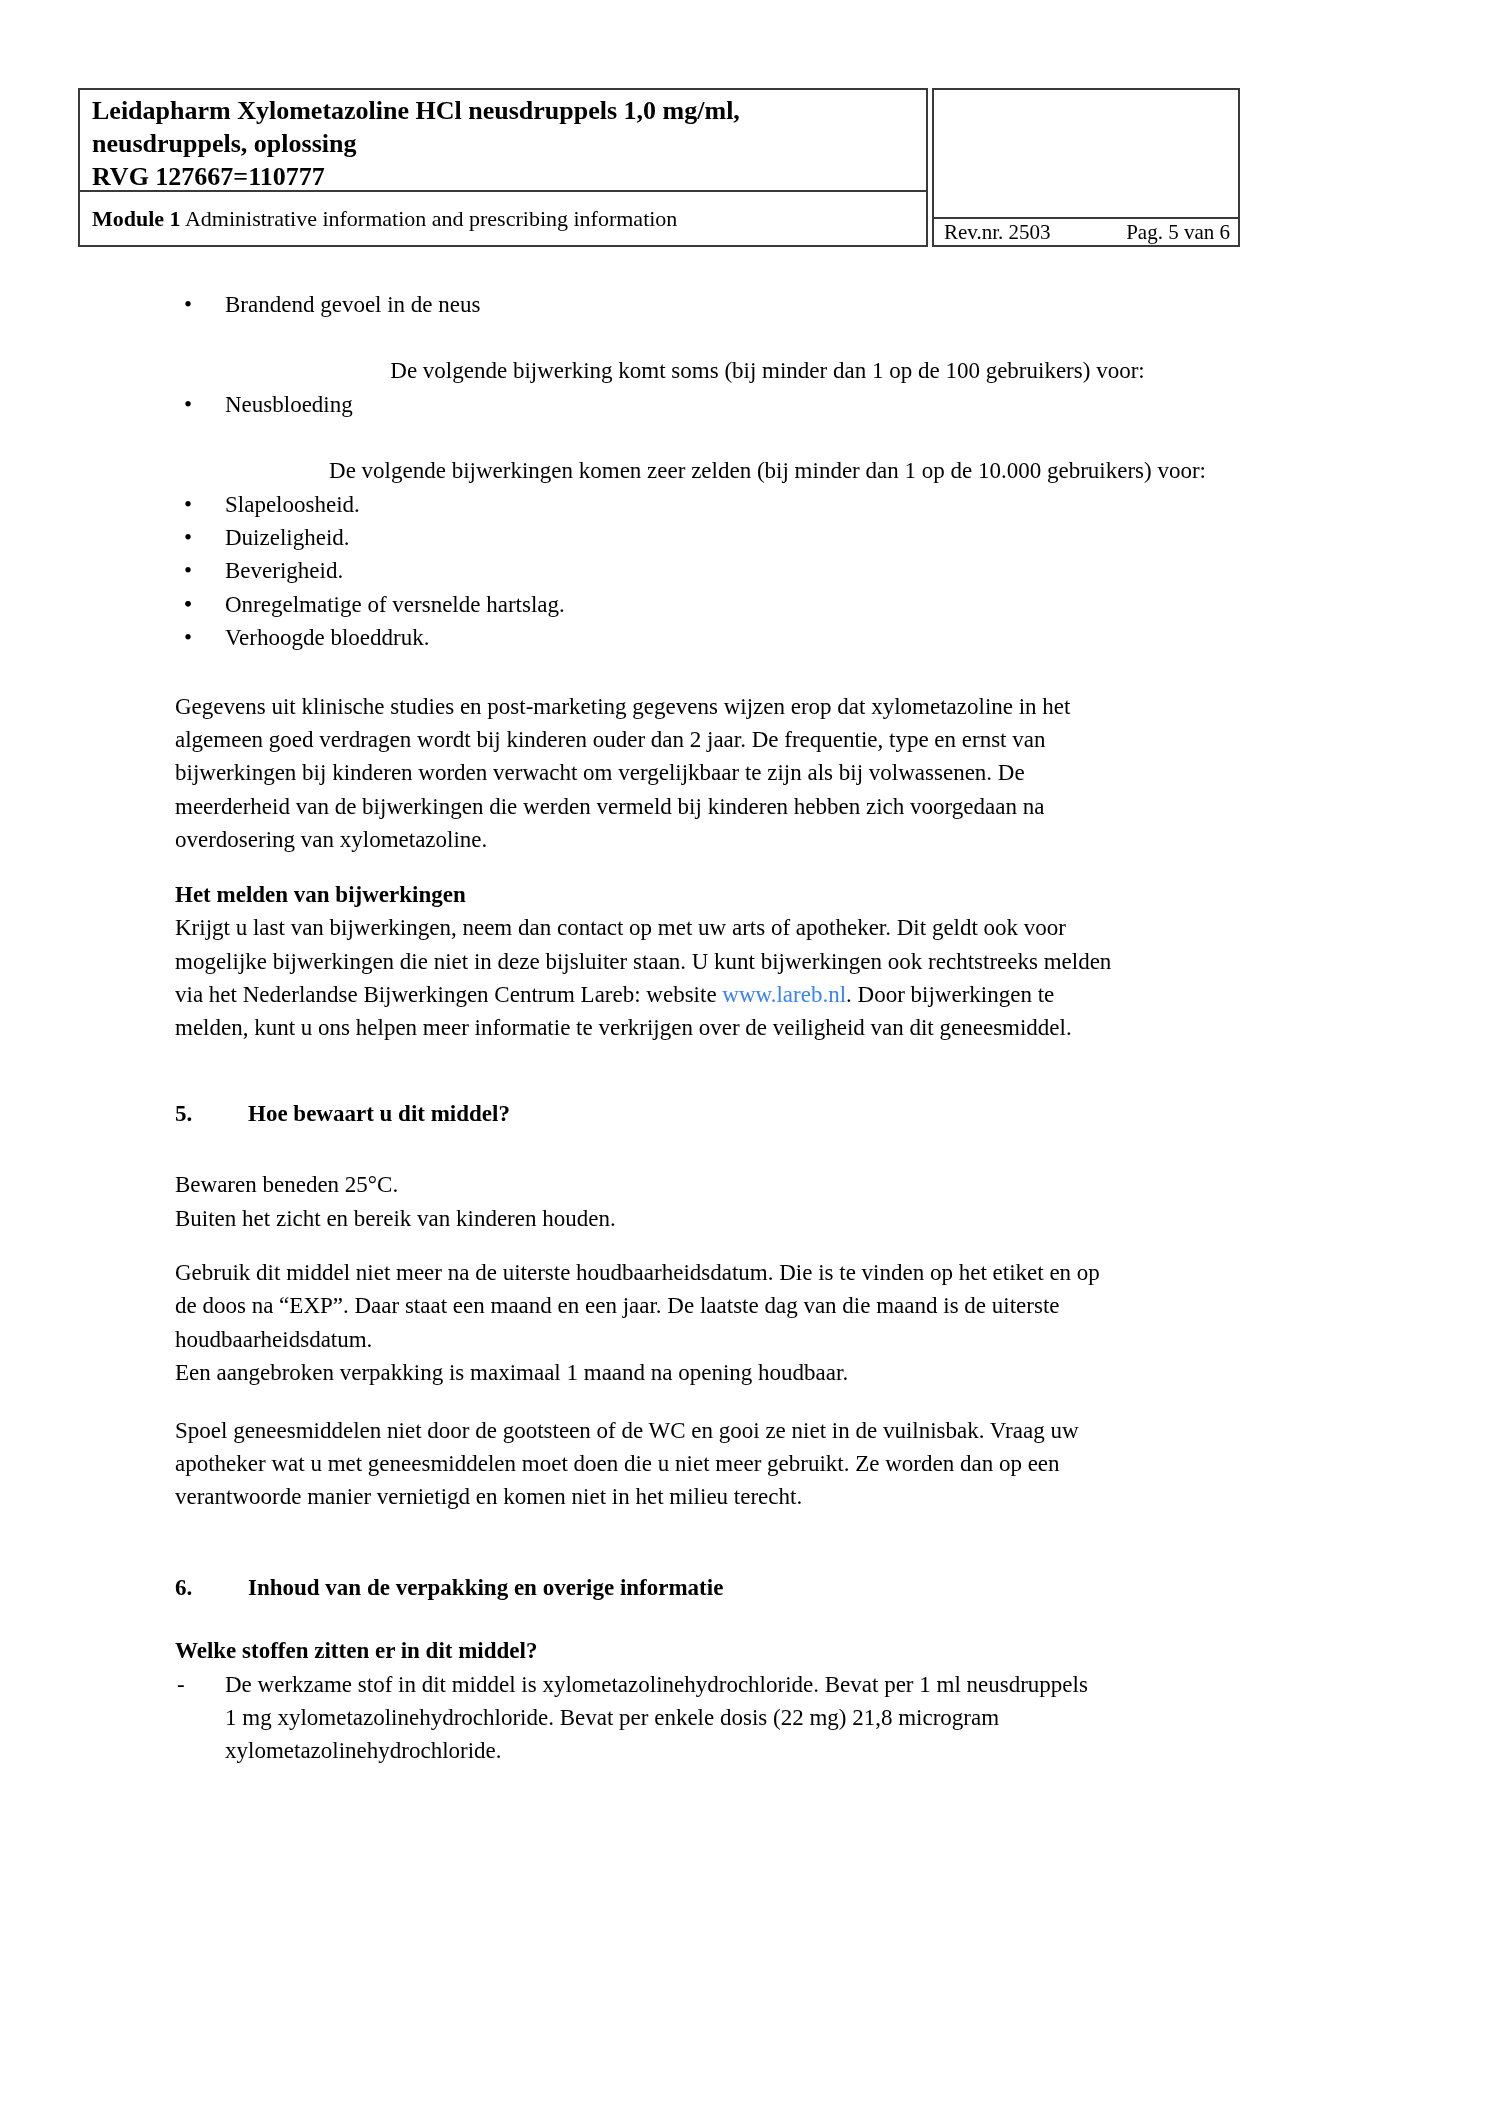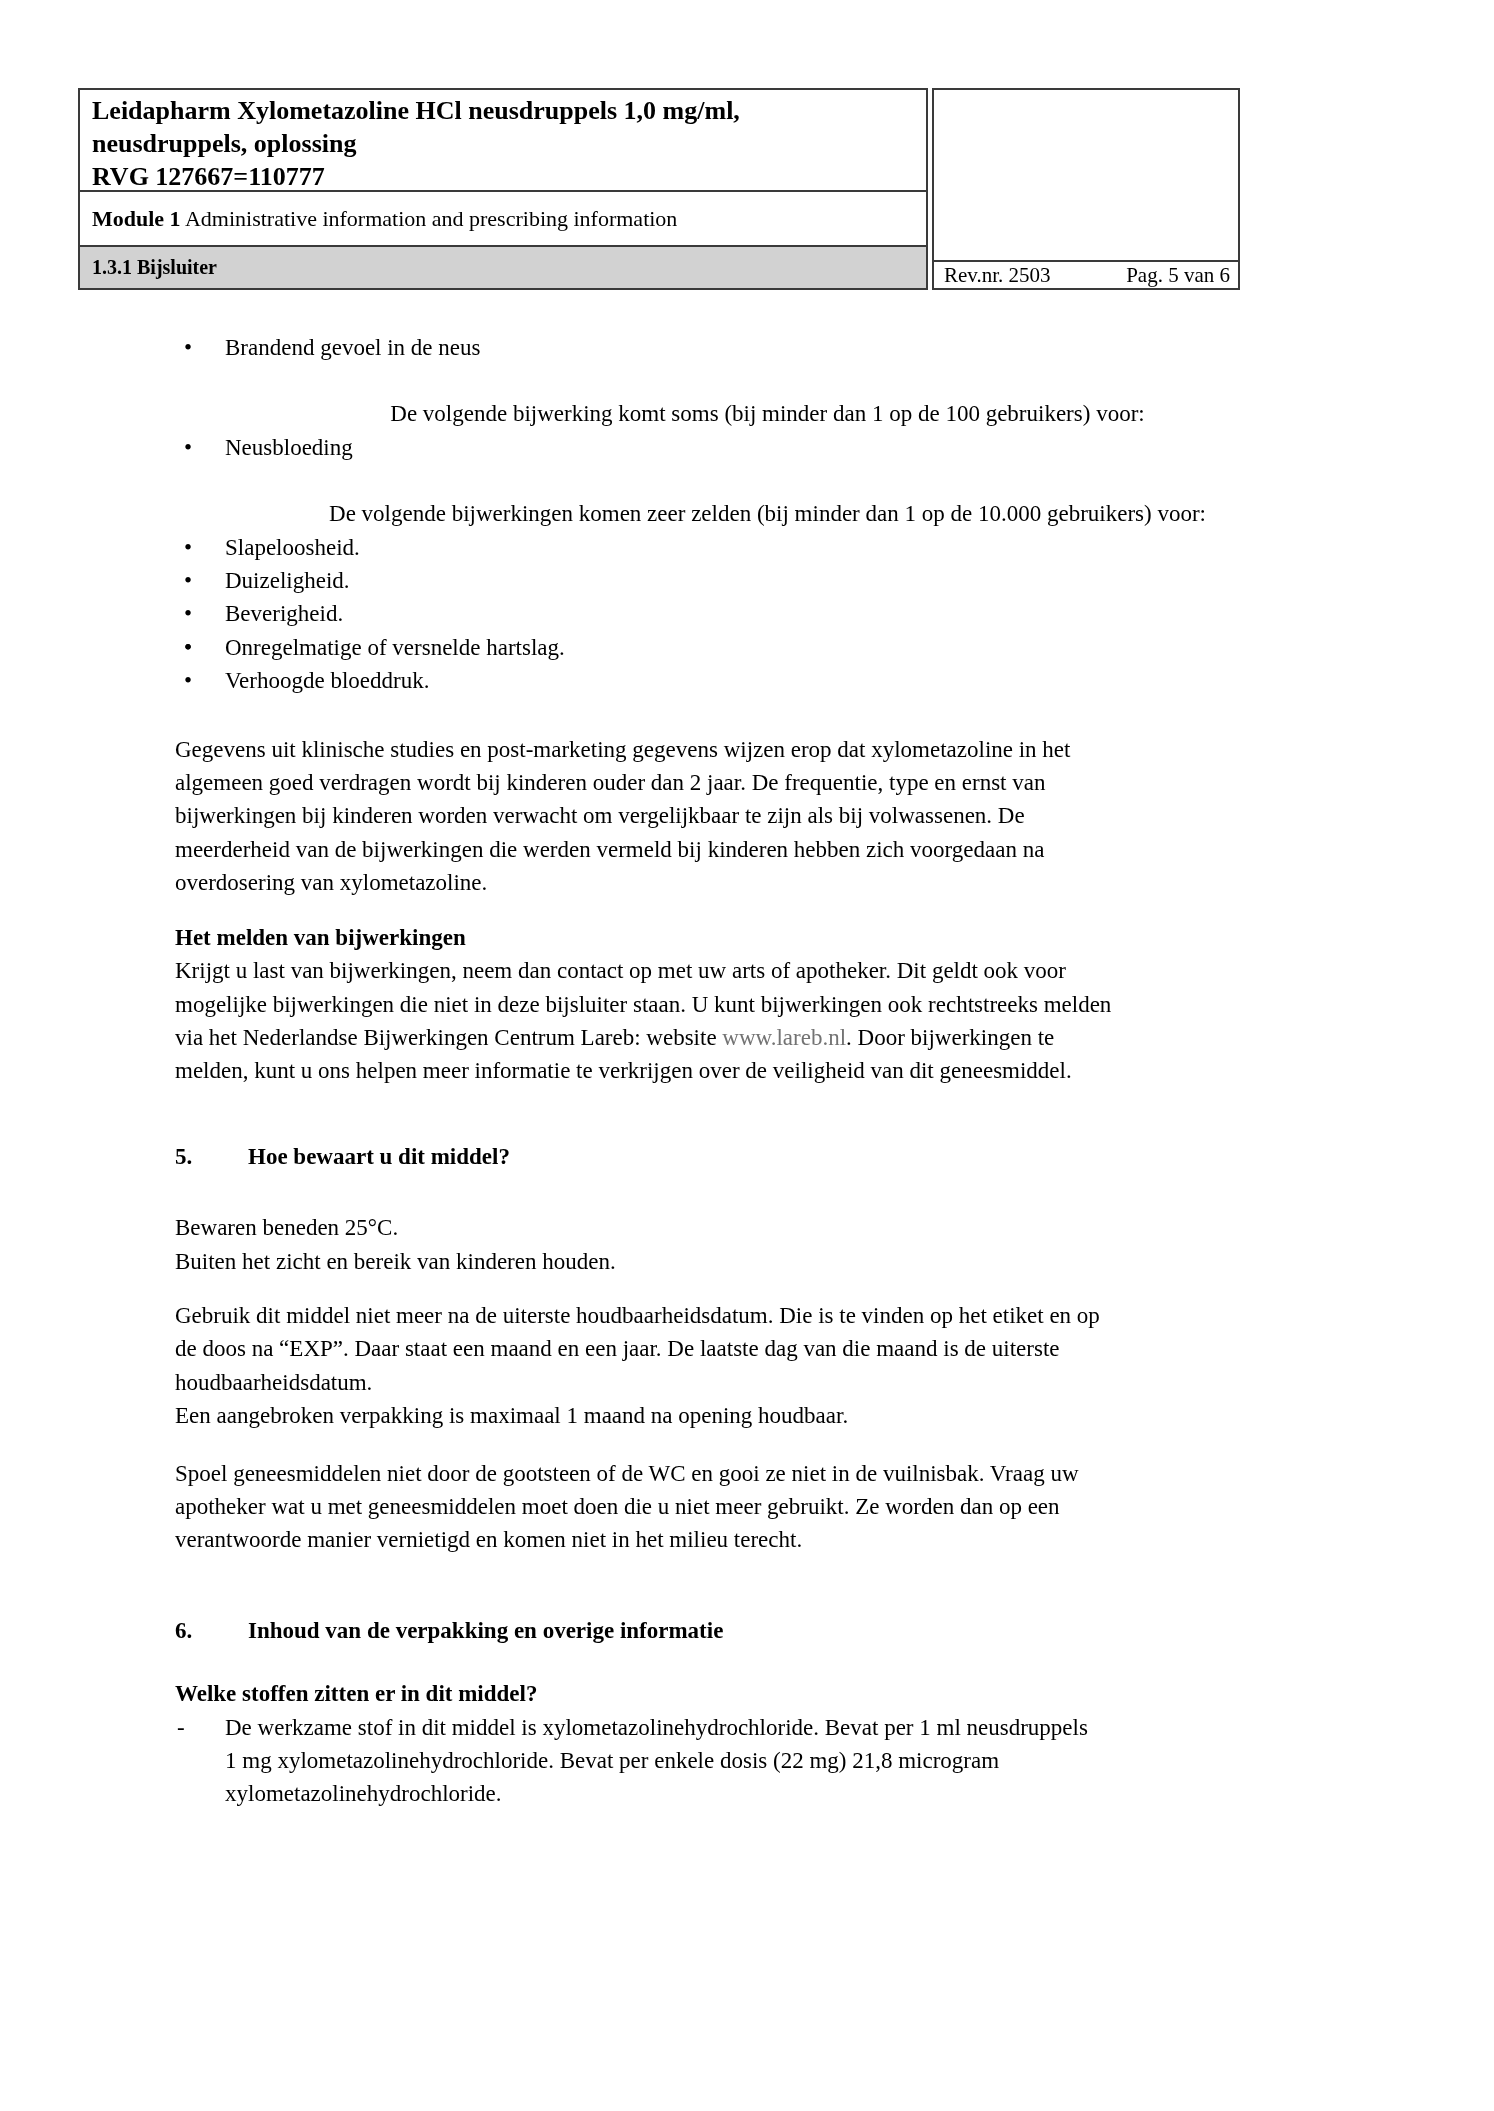--- a/index.html
+++ b/index.html
@@ -53,23 +53,20 @@
   <div class="hdr-left">
     <div class="title-cell">
       <div>Leidapharm Xylometazoline HCl neusdruppels 1,0 mg/ml,</div>
       <div>neusdruppels, oplossing</div>
       <div>RVG 127667=110777</div>
     </div>
     <div class="module-cell">
       <span class="b">Module 1</span>
         <span class="r"> Administrative information and prescribing information</span>
     </div>
-    <div class="gray-cell" style="background: rgb(210, 210, 210);">
-      <span>1.3.1 Bijsluiter</span>
-    </div>
   </div>
   <div class="hdr-right">
     <div class="empty-cell"></div>
     <div class="rev-row">
       <span>Rev.nr. 2503</span>
       <span>Pag. 5 van 6</span>
     </div>
   </div>
 </div>
 
@@ -99,21 +96,21 @@
   <p class="para mt-gegevens">Gegevens uit klinische studies en post-marketing gegevens wijzen erop dat xylometazoline in het
 algemeen goed verdragen wordt bij kinderen ouder dan 2 jaar. De frequentie, type en ernst van
 bijwerkingen bij kinderen worden verwacht om vergelijkbaar te zijn als bij volwassenen. De
 meerderheid van de bijwerkingen die werden vermeld bij kinderen hebben zich voorgedaan na
 overdosering van xylometazoline.</p>
 
   <p class="bold mt-melden">Het melden van bijwerkingen</p>
 
   <p class="para"><span>Krijgt u last van bijwerkingen, neem dan contact op met uw arts of apotheker. Dit geldt ook voor
 mogelijke bijwerkingen die niet in deze bijsluiter staan. U kunt bijwerkingen ook rechtstreeks melden
-via het Nederlandse Bijwerkingen Centrum Lareb: website </span><a class="doclink" id="lareb-link" style="color: #737373;">www.lareb.nl</a><span>. Door bijwerkingen te
+via het Nederlandse Bijwerkingen Centrum Lareb: website </span><a class="doclink" id="lareb-link" style="color: #3b82f6;">www.lareb.nl</a><span>. Door bijwerkingen te
 melden, kunt u ons helpen meer informatie te verkrijgen over de veiligheid van dit geneesmiddel.</span></p>
 
   <p class="sec mt-s5"><span class="sec-num">5.</span><span>Hoe bewaart u dit middel?</span></p>
 
   <p class="para mt-bewaren">Bewaren beneden 25°C.
 Buiten het zicht en bereik van kinderen houden.</p>
 
   <p class="para mt-gebruik">Gebruik dit middel niet meer na de uiterste houdbaarheidsdatum. Die is te vinden op het etiket en op
 de doos na “EXP”. Daar staat een maand en een jaar. De laatste dag van die maand is de uiterste
 houdbaarheidsdatum.

